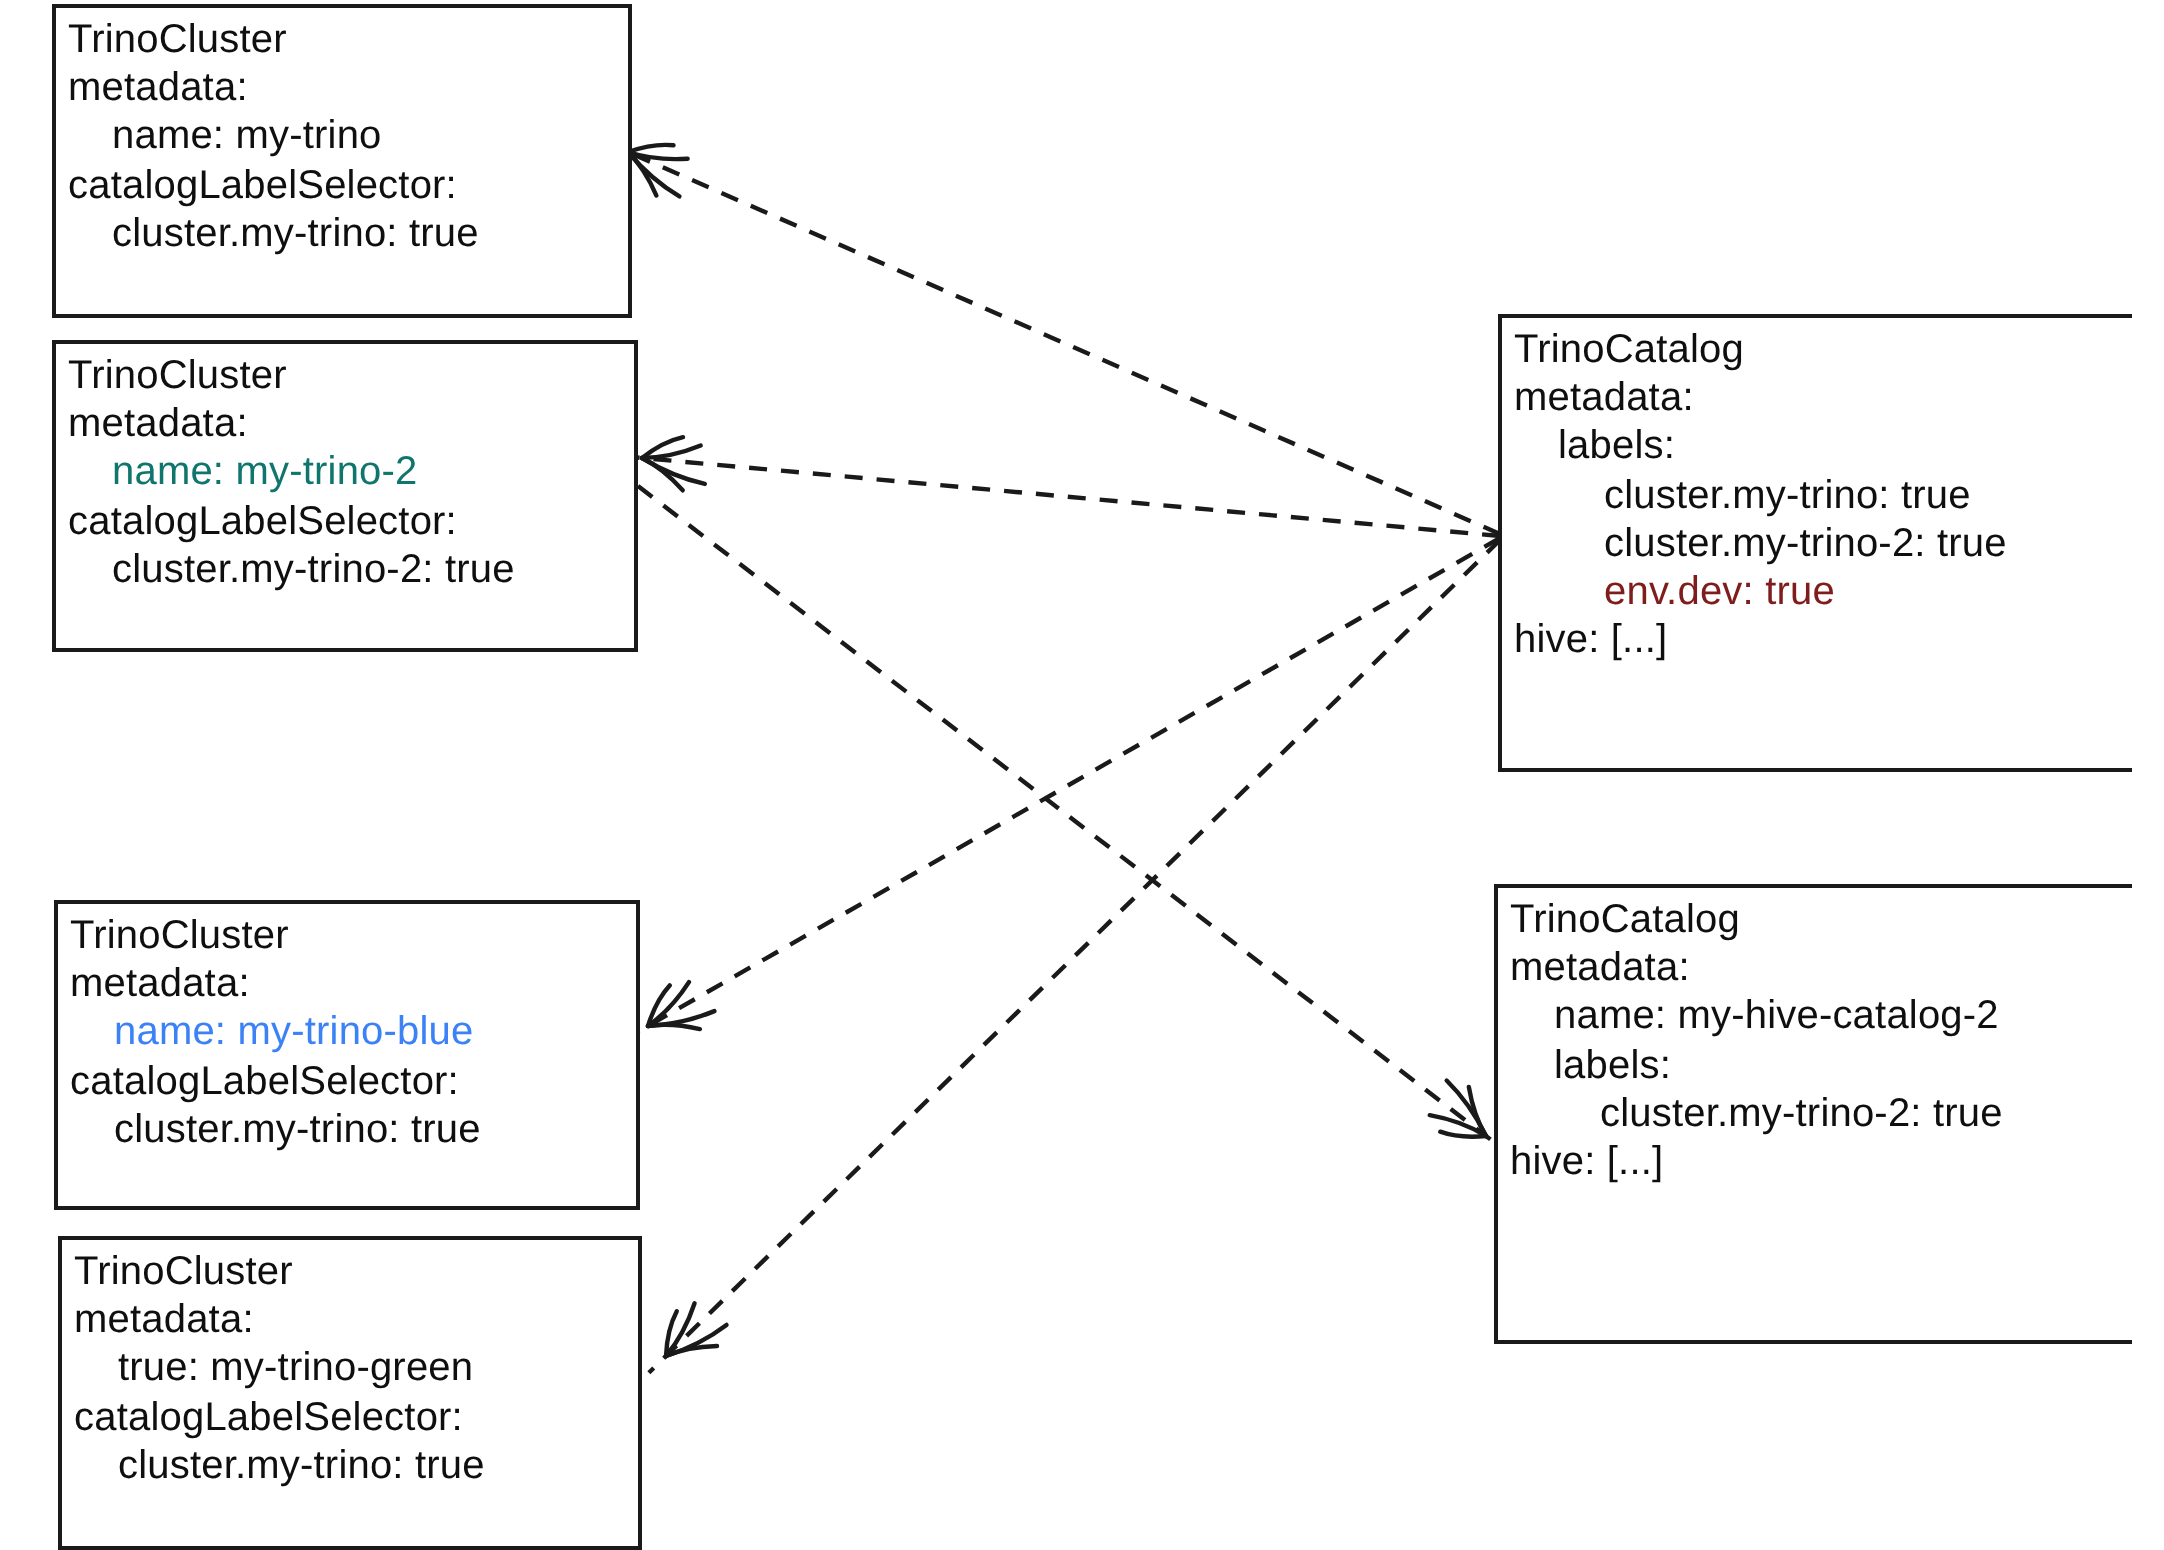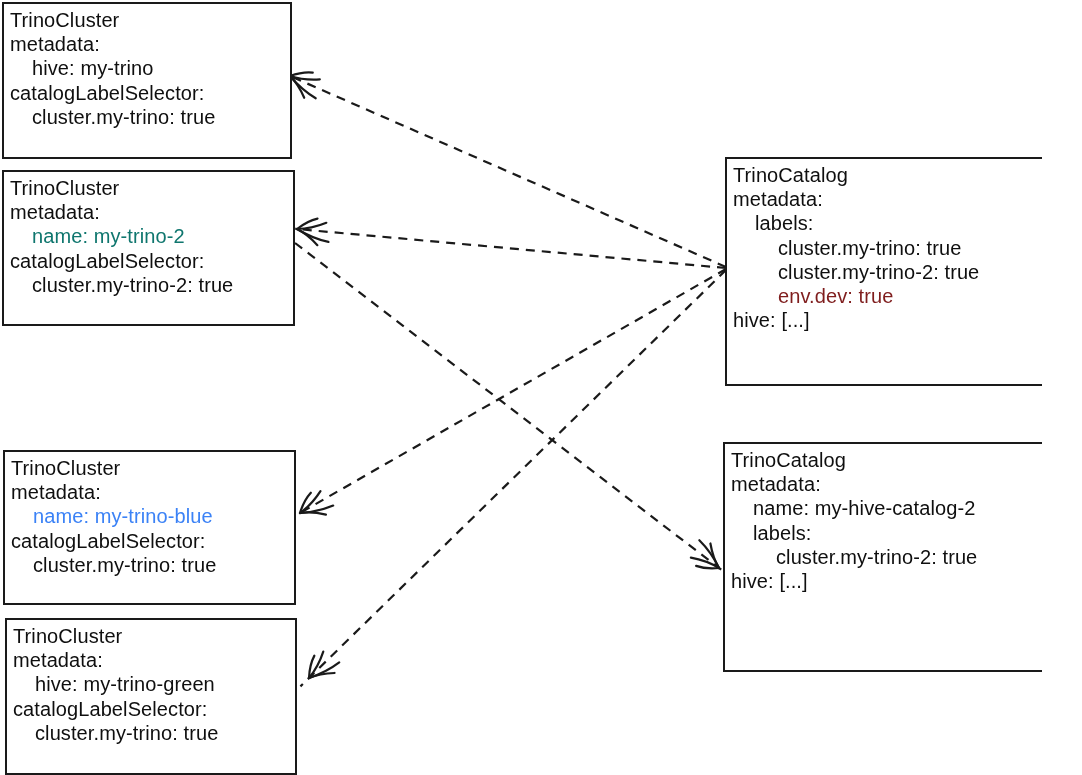--- a/index.html
+++ b/index.html
@@ -8,20 +8,21 @@
     padding: 0;
     background: #ffffff;
   }
   #canvas {
     position: relative;
     width: 1042px;
     height: 775px;
     background: #ffffff;
     overflow: hidden;
     font-family: "Liberation Sans", sans-serif;
+    margin-left: 24px;
   }
   .edges {
     position: absolute;
     left: 0;
     top: 0;
     width: 1082px;
     height: 775px;
     pointer-events: none;
   }
   .node {
@@ -86,42 +87,42 @@
           <path d="M 719 568 Q 706.7550698777734 560.4194414650196 690.8600220775514 557.6008826084083" stroke="#1a1a1a" stroke-width="2.2" stroke-linecap="round" fill="none"></path>
           <path d="M 719 568 Q 705.7256931574981 569.3017778257632 696.1015039929914 565.8415559731575" stroke="#1a1a1a" stroke-width="2.2" stroke-linecap="round" fill="none"></path>
         </g>
       </g>
   </svg>
 
   <div id="node-layer">
       <div class="node" style="left: 2px; top: 2px; width: 290px; height: 157px; border-color: rgb(26, 26, 26);">
         <div class="yaml-line ind-0" style="color: rgb(15, 15, 15);">TrinoCluster</div>
         <div class="yaml-line ind-0" style="color: rgb(15, 15, 15);">metadata:</div>
-        <div class="yaml-line ind-1" style="color: rgb(15, 15, 15);">hive: my-trino</div>
+        <div class="yaml-line ind-1" style="color: rgb(15, 15, 15);">name: my-trino</div>
         <div class="yaml-line ind-0" style="color: rgb(15, 15, 15);">catalogLabelSelector:</div>
         <div class="yaml-line ind-1" style="color: rgb(15, 15, 15);">cluster.my-trino: true</div>
       </div>
       <div class="node" style="left: 2px; top: 170px; width: 293px; height: 156px; border-color: rgb(26, 26, 26);">
         <div class="yaml-line ind-0" style="color: rgb(15, 15, 15);">TrinoCluster</div>
         <div class="yaml-line ind-0" style="color: rgb(15, 15, 15);">metadata:</div>
         <div class="yaml-line ind-1" style="color: #0f766e;">name: my-trino-2</div>
         <div class="yaml-line ind-0" style="color: rgb(15, 15, 15);">catalogLabelSelector:</div>
         <div class="yaml-line ind-1" style="color: rgb(15, 15, 15);">cluster.my-trino-2: true</div>
       </div>
       <div class="node" style="left: 3px; top: 450px; width: 293px; height: 155px; border-color: rgb(26, 26, 26);">
         <div class="yaml-line ind-0" style="color: rgb(15, 15, 15);">TrinoCluster</div>
         <div class="yaml-line ind-0" style="color: rgb(15, 15, 15);">metadata:</div>
         <div class="yaml-line ind-1" style="color: #3b82f6;">name: my-trino-blue</div>
         <div class="yaml-line ind-0" style="color: rgb(15, 15, 15);">catalogLabelSelector:</div>
         <div class="yaml-line ind-1" style="color: rgb(15, 15, 15);">cluster.my-trino: true</div>
       </div>
       <div class="node" style="left: 5px; top: 618px; width: 292px; height: 157px; border-color: rgb(26, 26, 26);">
         <div class="yaml-line ind-0" style="color: rgb(15, 15, 15);">TrinoCluster</div>
         <div class="yaml-line ind-0" style="color: rgb(15, 15, 15);">metadata:</div>
-        <div class="yaml-line ind-1" style="color: rgb(15, 15, 15);">hive: my-trino-green</div>
+        <div class="yaml-line ind-1" style="color: rgb(15, 15, 15);">true: my-trino-green</div>
         <div class="yaml-line ind-0" style="color: rgb(15, 15, 15);">catalogLabelSelector:</div>
         <div class="yaml-line ind-1" style="color: rgb(15, 15, 15);">cluster.my-trino: true</div>
       </div>
       <div class="node" style="left: 725px; top: 157px; width: 353px; height: 229px; border-color: rgb(26, 26, 26);">
         <div class="yaml-line ind-0" style="color: rgb(15, 15, 15);">TrinoCatalog</div>
         <div class="yaml-line ind-0" style="color: rgb(15, 15, 15);">metadata:</div>
         <div class="yaml-line ind-1" style="color: rgb(15, 15, 15);">labels:</div>
         <div class="yaml-line ind-2" style="color: rgb(15, 15, 15);">cluster.my-trino: true</div>
         <div class="yaml-line ind-2" style="color: rgb(15, 15, 15);">cluster.my-trino-2: true</div>
         <div class="yaml-line ind-2" style="color: #7f1d1d;">env.dev: true</div>

